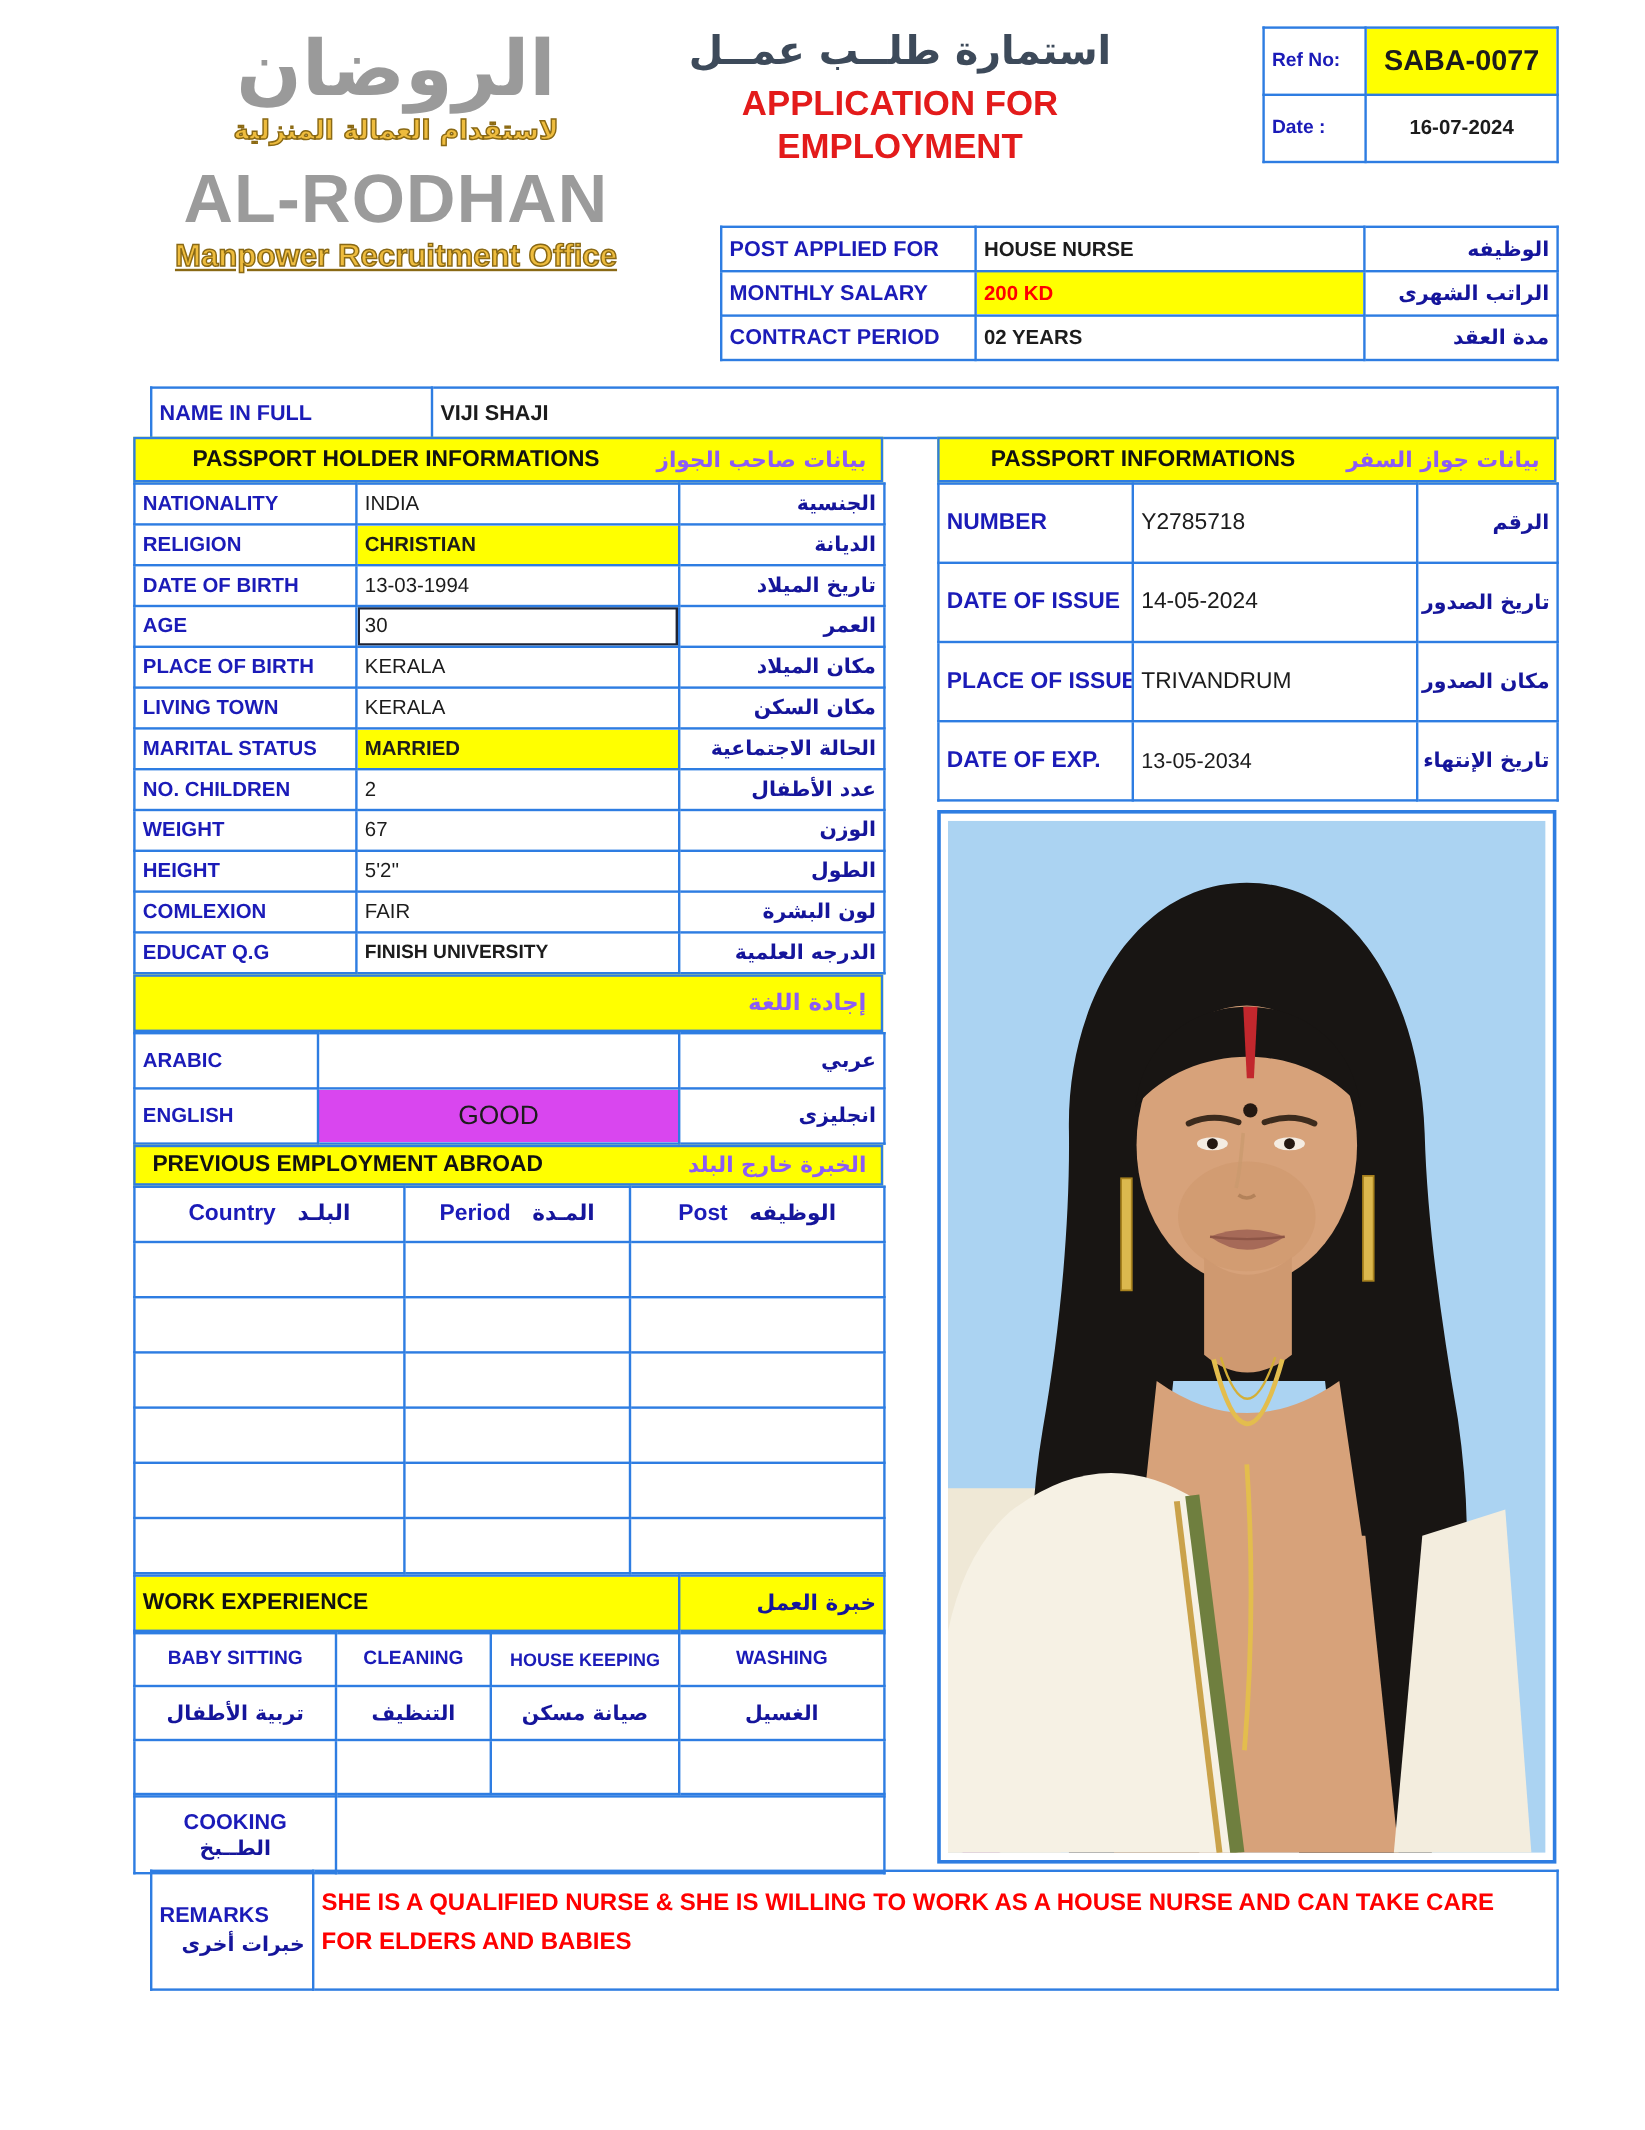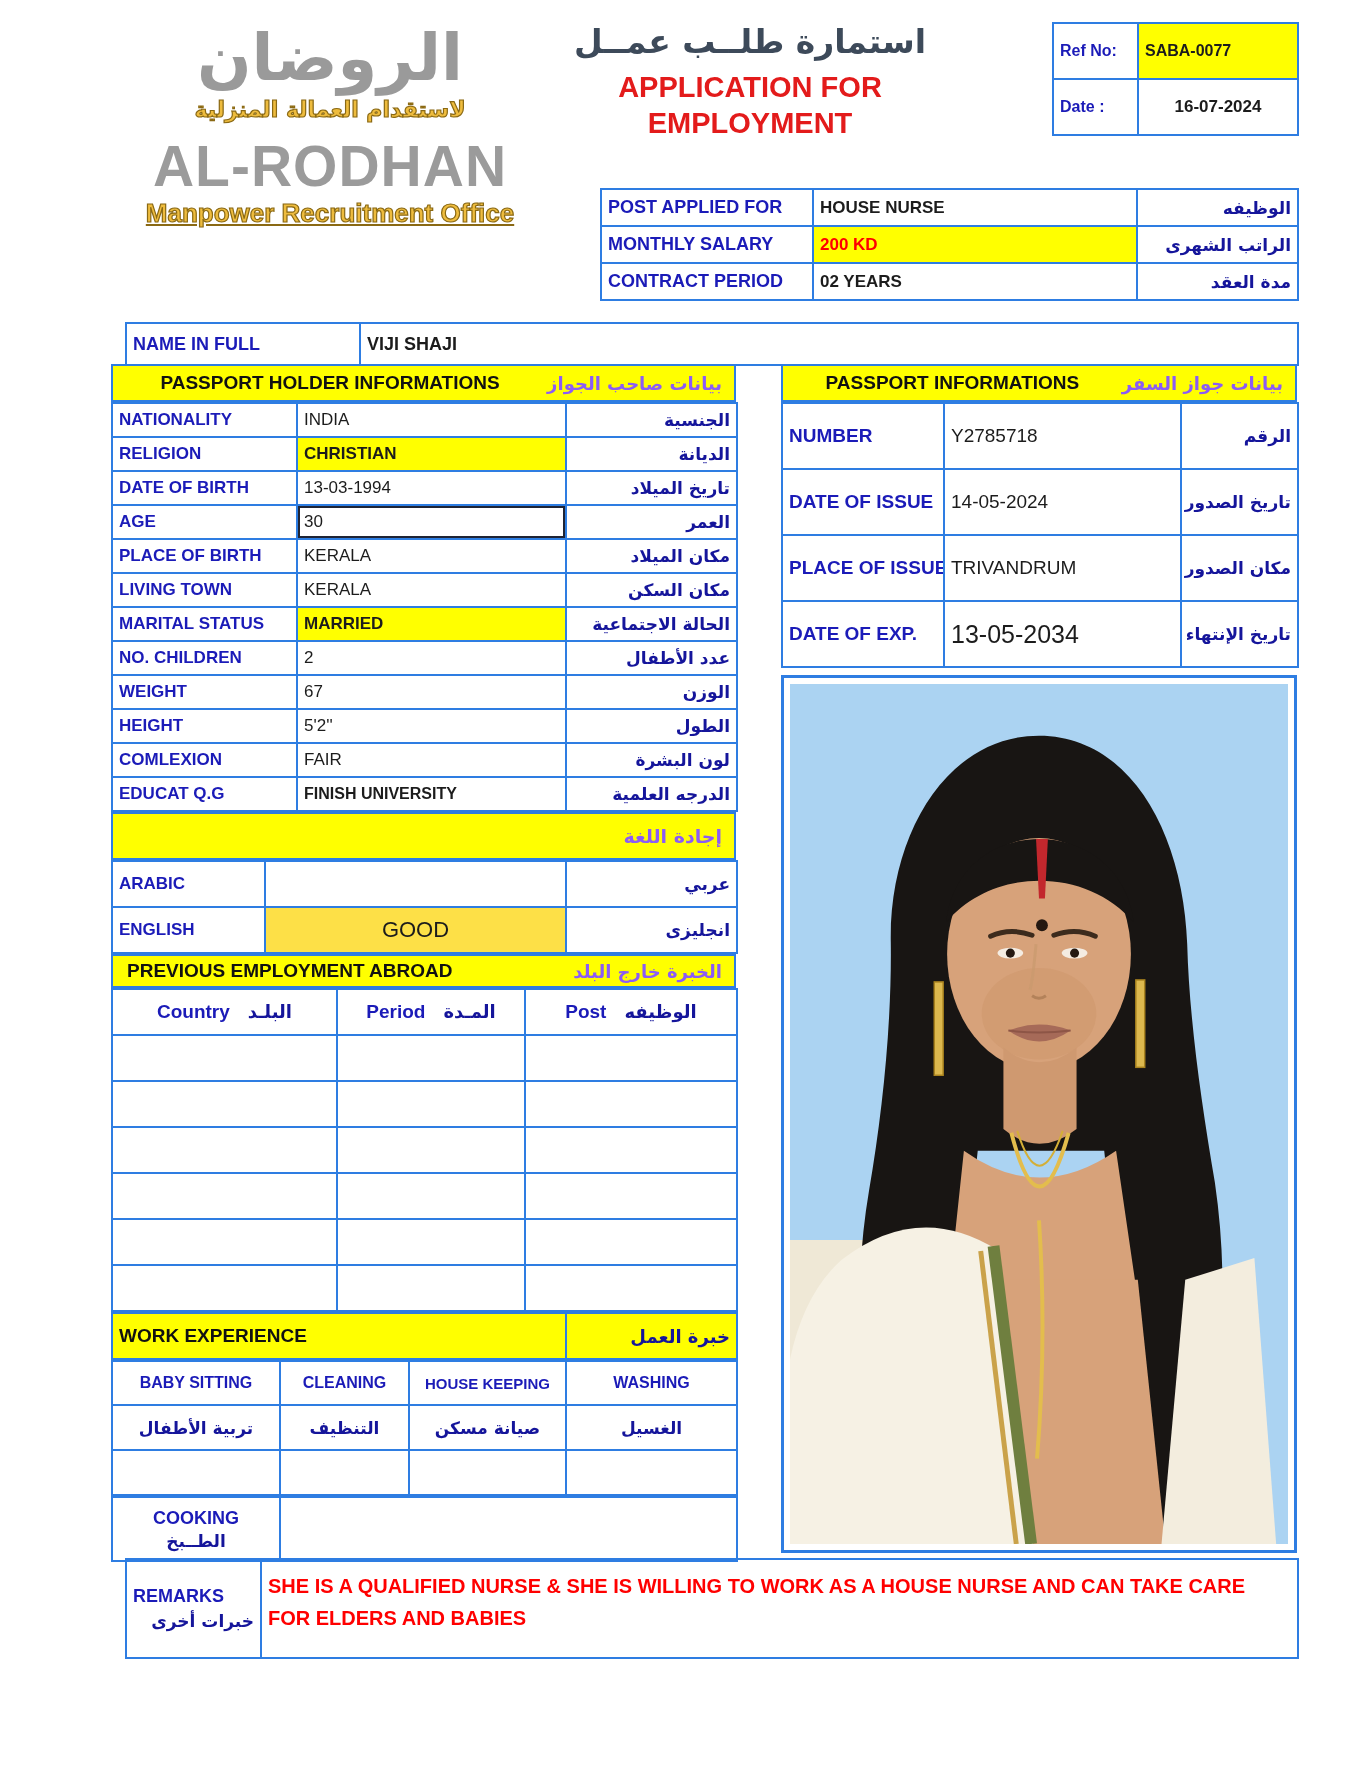--- a/index.html
+++ b/index.html
@@ -22,21 +22,21 @@
 
   
   table { border-collapse:collapse; table-layout:fixed; }
   td { border:2px solid #2e7de2; padding:0 6px; overflow:hidden; white-space:nowrap; vertical-align:middle; }
   .lbl { color:#1b1bb8; font-weight:bold; font-size:17px; }
   .lbl-lg { color:#1b1bb8; font-weight:bold; font-size:19px; }
   .val { color:#1c1c1c; font-size:17px; }
   .val-b { color:#1c1c1c; font-size:17px; font-weight:bold; }
   .arlbl { color:#15159b; font-weight:bold; font-size:17px; text-align:right; font-family:"DejaVu Sans",sans-serif; }
   .yellow { background:#ffff00; }
-  .ltblue { background:#fde047; }
+  .ltblue { background:#d946ef; }
   .red { color:#ff0000; }
   .dark-box { box-shadow: inset 0 0 0 2px #1f2434; }
 
   
   .ref-table { left:1052px; top:22px; }
   .ref-table table { width:245px; }
   .ref-table td { height:56px; }
 
   
   .post-table { left:600px; top:188px; }
@@ -104,21 +104,21 @@
 
 <div class="abs ref-table">
   <table>
     <colgroup>
         <col style="width:85px">
         <col style="width:160px">
       </colgroup>
     <tbody>
         <tr>
       <td class="lbl" style="font-size:16px">Ref No:</td>
-      <td class="val-b yellow" style="font-size:16px">SABA-0077</td>
+      <td class="val-b yellow" style="text-align:center; font-size:24px">SABA-0077</td>
     </tr>
     <tr>
       <td class="lbl" style="font-size:16px">Date :</td>
       <td class="val-b" style="text-align:center">16-07-2024</td>
     </tr>
   </tbody>
     </table>
 </div>
 
 <div class="abs post-table">
@@ -395,21 +395,21 @@
       <td class="val" style="font-size:19px">14-05-2024</td>
       <td class="arlbl" dir="rtl">تاريخ الصدور</td>
     </tr>
     <tr>
       <td class="lbl-lg">PLACE OF ISSUE</td>
       <td class="val" style="font-size:19px">TRIVANDRUM</td>
       <td class="arlbl" dir="rtl">مكان الصدور</td>
     </tr>
     <tr>
       <td class="lbl-lg">DATE OF EXP.</td>
-      <td class="val" style="font-size:25px">13-05-2034</td>
+      <td class="val" style="font-size:18px">13-05-2034</td>
       <td class="arlbl" dir="rtl">تاريخ الإنتهاء</td>
     </tr>
   </tbody>
     </table>
 </div>
 
 <div class="abs photo-box">
   <svg viewBox="0 0 504 866" preserveAspectRatio="none">
     <rect width="504" height="866" fill="#abd3f2"></rect>
     <path d="M0 560 L85 560 L95 866 L0 866 Z" fill="#efe8d6"></path>

